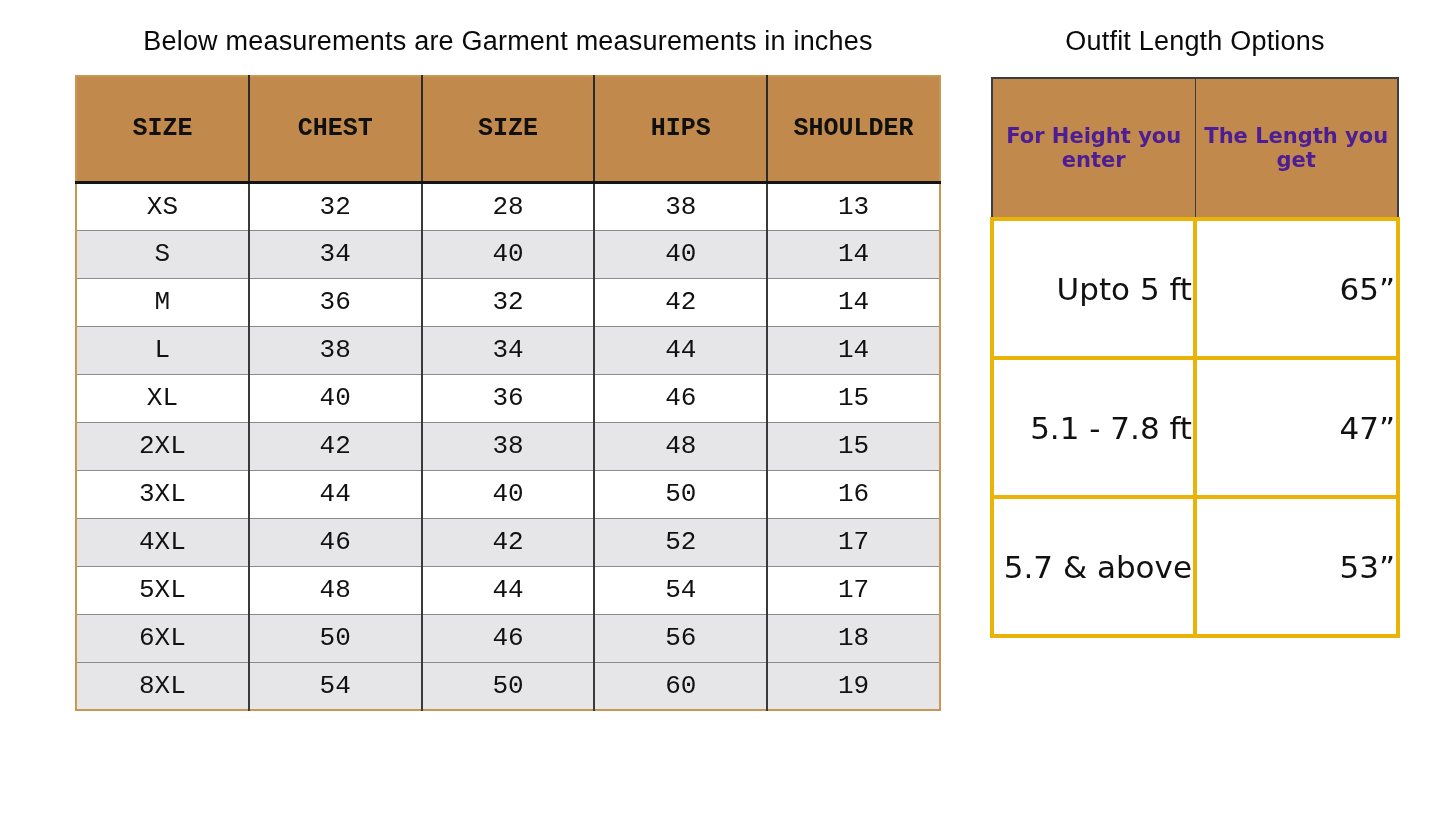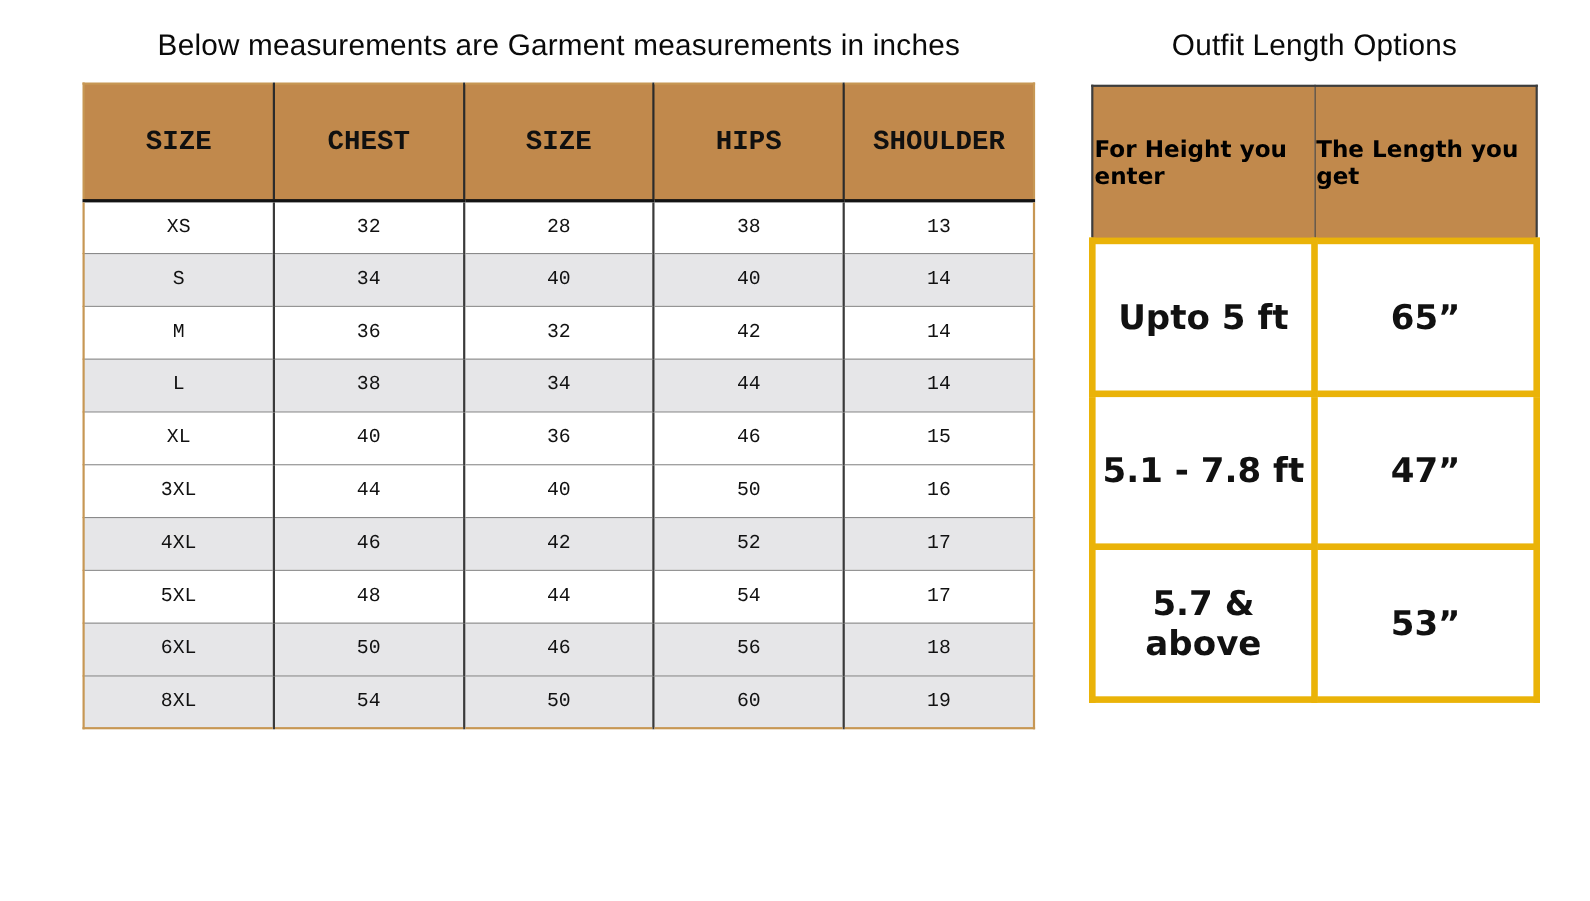--- a/index.html
+++ b/index.html
@@ -54,53 +54,53 @@
     text-align: center;
     border-right: 2px solid #2b2b2b;
     border-bottom: 3px solid #141414;
     color: #101010;
   }
   .garment-table th:last-child { border-right: none; margin-left: 40px; }
   .garment-table td {
     height: 48px;
     text-align: center;
     vertical-align: middle;
-    font-size: 18px;
+    font-size: 26px;
     border-right: 2px solid #3a3a3a;
     border-bottom: 1px solid #8a8a8a;
     color: var(--text-color);
   }
   .garment-table td:last-child { border-right: none; }
   .garment-table tbody tr.alt { background: var(--alt-row-bg); }
 
   
   .length-table {
     position: absolute;
     left: 990px; top: 77px;
     width: 410px;
     border: 2px solid #3d3d3d;
     font-family: "DejaVu Sans", sans-serif;
   }
   .length-table th {
     height: 141px;
     background: var(--header-bg);
     font-size: 21px;
     font-weight: 700;
-    text-align: left;
+    text-align: center;
     vertical-align: middle;
     border: 1px solid #3d3d3d;
-    color: #000000;
+    color: #4c1d95;
   }
   .length-table td {
     height: 139px;
-    text-align: center;
+    text-align: right;
     vertical-align: middle;
     font-size: 31px;
-    font-weight: 700;
-    border: 6px solid #eab308;
+    font-weight: 400;
+    border: 4px solid #eab308;
     background: #ffffff;
     color: var(--text-color);
   }
 </style>
 </head>
 <body>
 
 <div class="stage">
 
   <div class="title right-title">Outfit Length Options</div>
@@ -146,20 +146,27 @@
           <td>44</td>
           <td>14</td>
         </tr>
         <tr>
           <td>XL</td>
           <td>40</td>
           <td>36</td>
           <td>46</td>
           <td>15</td>
         </tr>
+        <tr class="alt">
+          <td>2XL</td>
+          <td>42</td>
+          <td>38</td>
+          <td>48</td>
+          <td>15</td>
+        </tr>
         <tr>
           <td>3XL</td>
           <td>44</td>
           <td>40</td>
           <td>50</td>
           <td>16</td>
         </tr>
         <tr class="alt">
           <td>4XL</td>
           <td>46</td>

